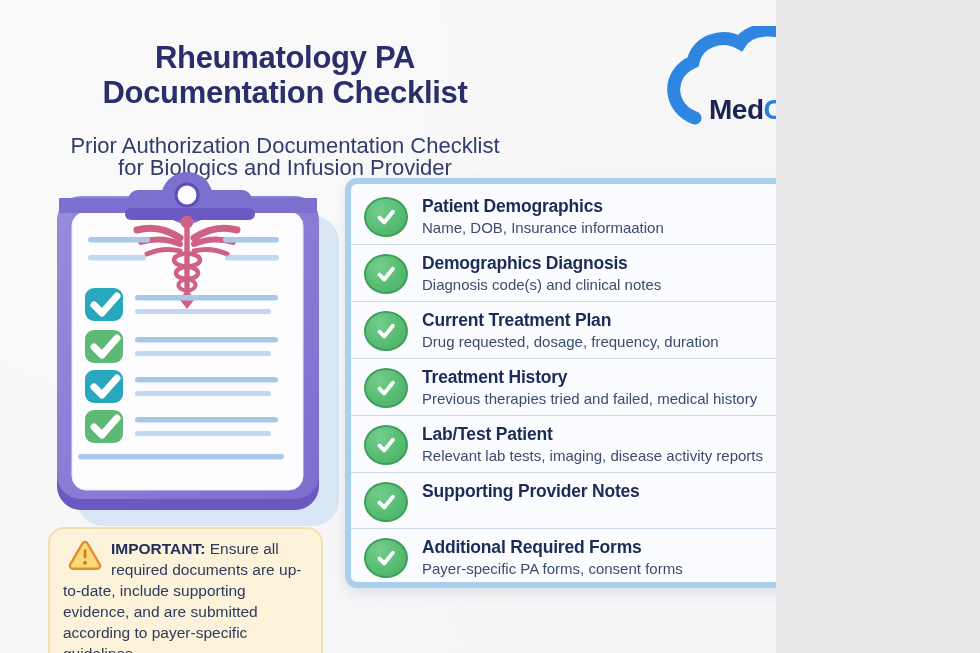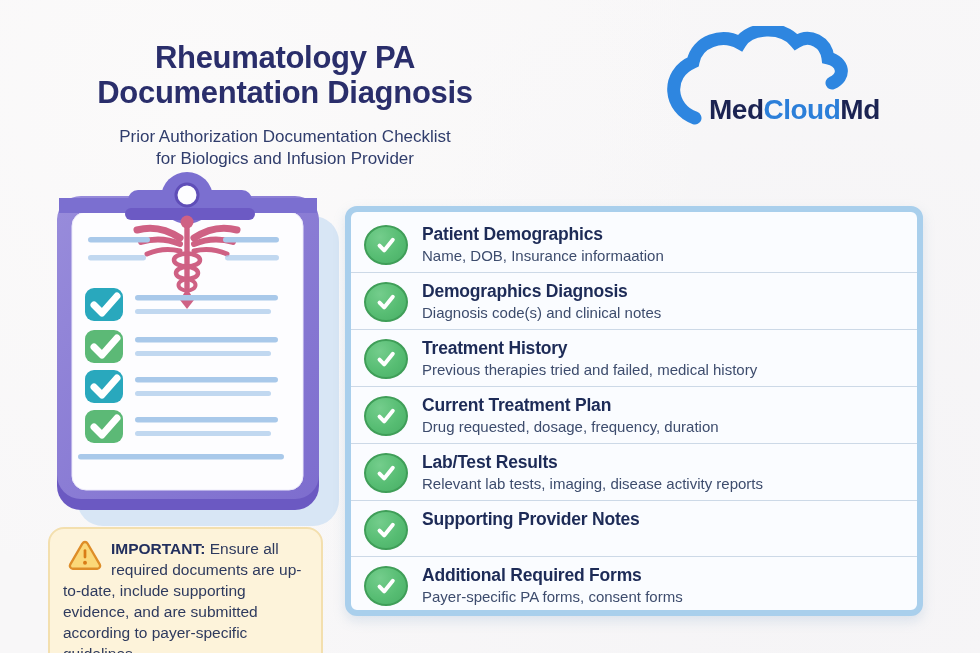--- a/index.html
+++ b/index.html
@@ -10,48 +10,47 @@
     --logo-blue:#2c7fd9; --logo-navy:#1b2352; --cloud-blue:#2e86e0;
     --clipboard-purple:#8a7bd3; --clipboard-purple-dark:#6b59c2;
     --caduceus-pink:#cf6184; --paper-line-blue:#a9c9ea;
     --checkbox-teal:#29a8bd; --checkbox-green:#5cb976;
     --warning-bg:#fdf3da; --warning-border:#f3dfae; --warning-orange:#de8d28;
   }
   *{margin:0;padding:0;box-sizing:border-box;}
   html,body{background:#e9e9ec;}
   body{font-family:"Liberation Sans","DejaVu Sans",sans-serif;}
   .poster{
-    position:relative; width:980px; height:653px; overflow:hidden;
+    position:relative; width:776px; height:653px; overflow:hidden;
     background:var(--background,#f8f7f8);
     background-image:radial-gradient(circle at 20% 15%, #fbfafa 0%, rgba(251,250,250,0) 55%),
                      radial-gradient(circle at 85% 80%, #f5f4f6 0%, rgba(245,244,246,0) 60%);
   }
 
   
   .title-block{position:absolute; left:55px; top:40px; width:460px; text-align:center;}
   .main-title{font-size:31px; line-height:35px; font-weight:700; letter-spacing:-0.3px; color:var(--title-navy,#2a2e6b);}
-  .sub-title{margin-top:16px; font-size:17px; line-height:22px; font-weight:400; color:var(--subtitle-navy,#303d6c);}
+  .sub-title{margin-top:25px; font-size:22px; line-height:22px; font-weight:400; color:var(--subtitle-navy,#303d6c);}
 
   
   .logo{position:absolute; left:663px; top:26px; width:265px; height:112px;}
   .logo svg{position:absolute; left:0; top:0;}
   .cloud-stroke{fill:none; stroke:var(--cloud-blue,#2e86e0); stroke-width:13; stroke-linecap:round;}
   .logo-text{position:absolute; left:46px; top:68px; font-size:28px; font-weight:700; letter-spacing:-0.5px; white-space:nowrap;}
   .logo-med,.logo-md{color:var(--logo-navy,#1b2352);}
   .logo-cloud{color:var(--logo-blue,#2c7fd9);}
 
   
   .panel{
     position:absolute; left:345px; top:178px; width:578px; height:410px;
     background:var(--panel-bg,#fafcff);
     border:6px solid var(--panel-border,#a9cfec);
     border-radius:12px; overflow:hidden;
     box-shadow:0 5px 12px rgba(140,170,205,0.25);
     padding:4px 0;
-    margin-top:28px;
   }
   .item{display:flex; align-items:flex-start; gap:14px; padding:6px 16px 6px 13px;}
   .item:not(:last-child){border-bottom:1px solid var(--divider,#ccd9e7);}
   .check-circle{
     flex:0 0 auto; width:44px; height:40px; margin-top:3px; border-radius:50%;
     background:radial-gradient(circle at 35% 28%, #74cd8c 0%, var(--check-green,#57bd73) 55%, #49ae66 100%);
     border:2px solid var(--check-green-dark,#3f9e58);
     display:flex; align-items:center; justify-content:center;
   }
   .check-circle svg{width:26px; height:26px; display:block;}
@@ -87,21 +86,21 @@
   .w-label{font-weight:700; color:#222f5e;margin-top:39px;}
 </style>
 </head>
 <body>
 
 <div class="poster">
 
   <div class="title-block">
     <div class="main-title">
       <div>Rheumatology PA</div>
-      <div>Documentation Diagnosis</div>
+      <div>Documentation Checklist</div>
     </div>
     <div class="sub-title">
       <div>Prior Authorization Documentation Checklist</div>
       <div>for Biologics and Infusion Provider</div>
     </div>
   </div>
 
   <div class="logo">
     <svg width="265" height="112" viewBox="0 0 265 112" aria-hidden="true">
       <path class="cloud-stroke" d="M32,92 C6,83 2,48 30,36 C34,15 59,7 77,17 C87,1 119,-1 133,16 C147,7 163,16 165,32 C181,36 183,51 169,57"></path>
@@ -209,45 +208,45 @@
       </div>
     </div>
 
     <div class="item">
       <div class="check-circle">
         <svg viewBox="0 0 24 24" aria-hidden="true">
           <path d="M6 12.6l4.3 4.4 8-9.8" fill="none" stroke="#ffffff" stroke-width="3.6" stroke-linecap="round" stroke-linejoin="round"></path>
         </svg>
       </div>
       <div class="item-text">
+        <div class="item-title">Current Treatment Plan</div>
+        <div class="item-sub">Drug requested, dosage, frequency, duration</div>
+      </div>
+    </div>
+
+    <div class="item">
+      <div class="check-circle">
+        <svg viewBox="0 0 24 24" aria-hidden="true">
+          <path d="M6 12.6l4.3 4.4 8-9.8" fill="none" stroke="#ffffff" stroke-width="3.6" stroke-linecap="round" stroke-linejoin="round"></path>
+        </svg>
+      </div>
+      <div class="item-text">
         <div class="item-title">Treatment History</div>
         <div class="item-sub">Previous therapies tried and failed, medical history</div>
       </div>
     </div>
 
     <div class="item">
       <div class="check-circle">
         <svg viewBox="0 0 24 24" aria-hidden="true">
           <path d="M6 12.6l4.3 4.4 8-9.8" fill="none" stroke="#ffffff" stroke-width="3.6" stroke-linecap="round" stroke-linejoin="round"></path>
         </svg>
       </div>
       <div class="item-text">
-        <div class="item-title">Current Treatment Plan</div>
-        <div class="item-sub">Drug requested, dosage, frequency, duration</div>
-      </div>
-    </div>
-
-    <div class="item">
-      <div class="check-circle">
-        <svg viewBox="0 0 24 24" aria-hidden="true">
-          <path d="M6 12.6l4.3 4.4 8-9.8" fill="none" stroke="#ffffff" stroke-width="3.6" stroke-linecap="round" stroke-linejoin="round"></path>
-        </svg>
-      </div>
-      <div class="item-text">
-        <div class="item-title">Lab/Test Results</div>
+        <div class="item-title">Lab/Test Patient</div>
         <div class="item-sub">Relevant lab tests, imaging, disease activity reports</div>
       </div>
     </div>
 
     <div class="item">
       <div class="check-circle">
         <svg viewBox="0 0 24 24" aria-hidden="true">
           <path d="M6 12.6l4.3 4.4 8-9.8" fill="none" stroke="#ffffff" stroke-width="3.6" stroke-linecap="round" stroke-linejoin="round"></path>
         </svg>
       </div>

